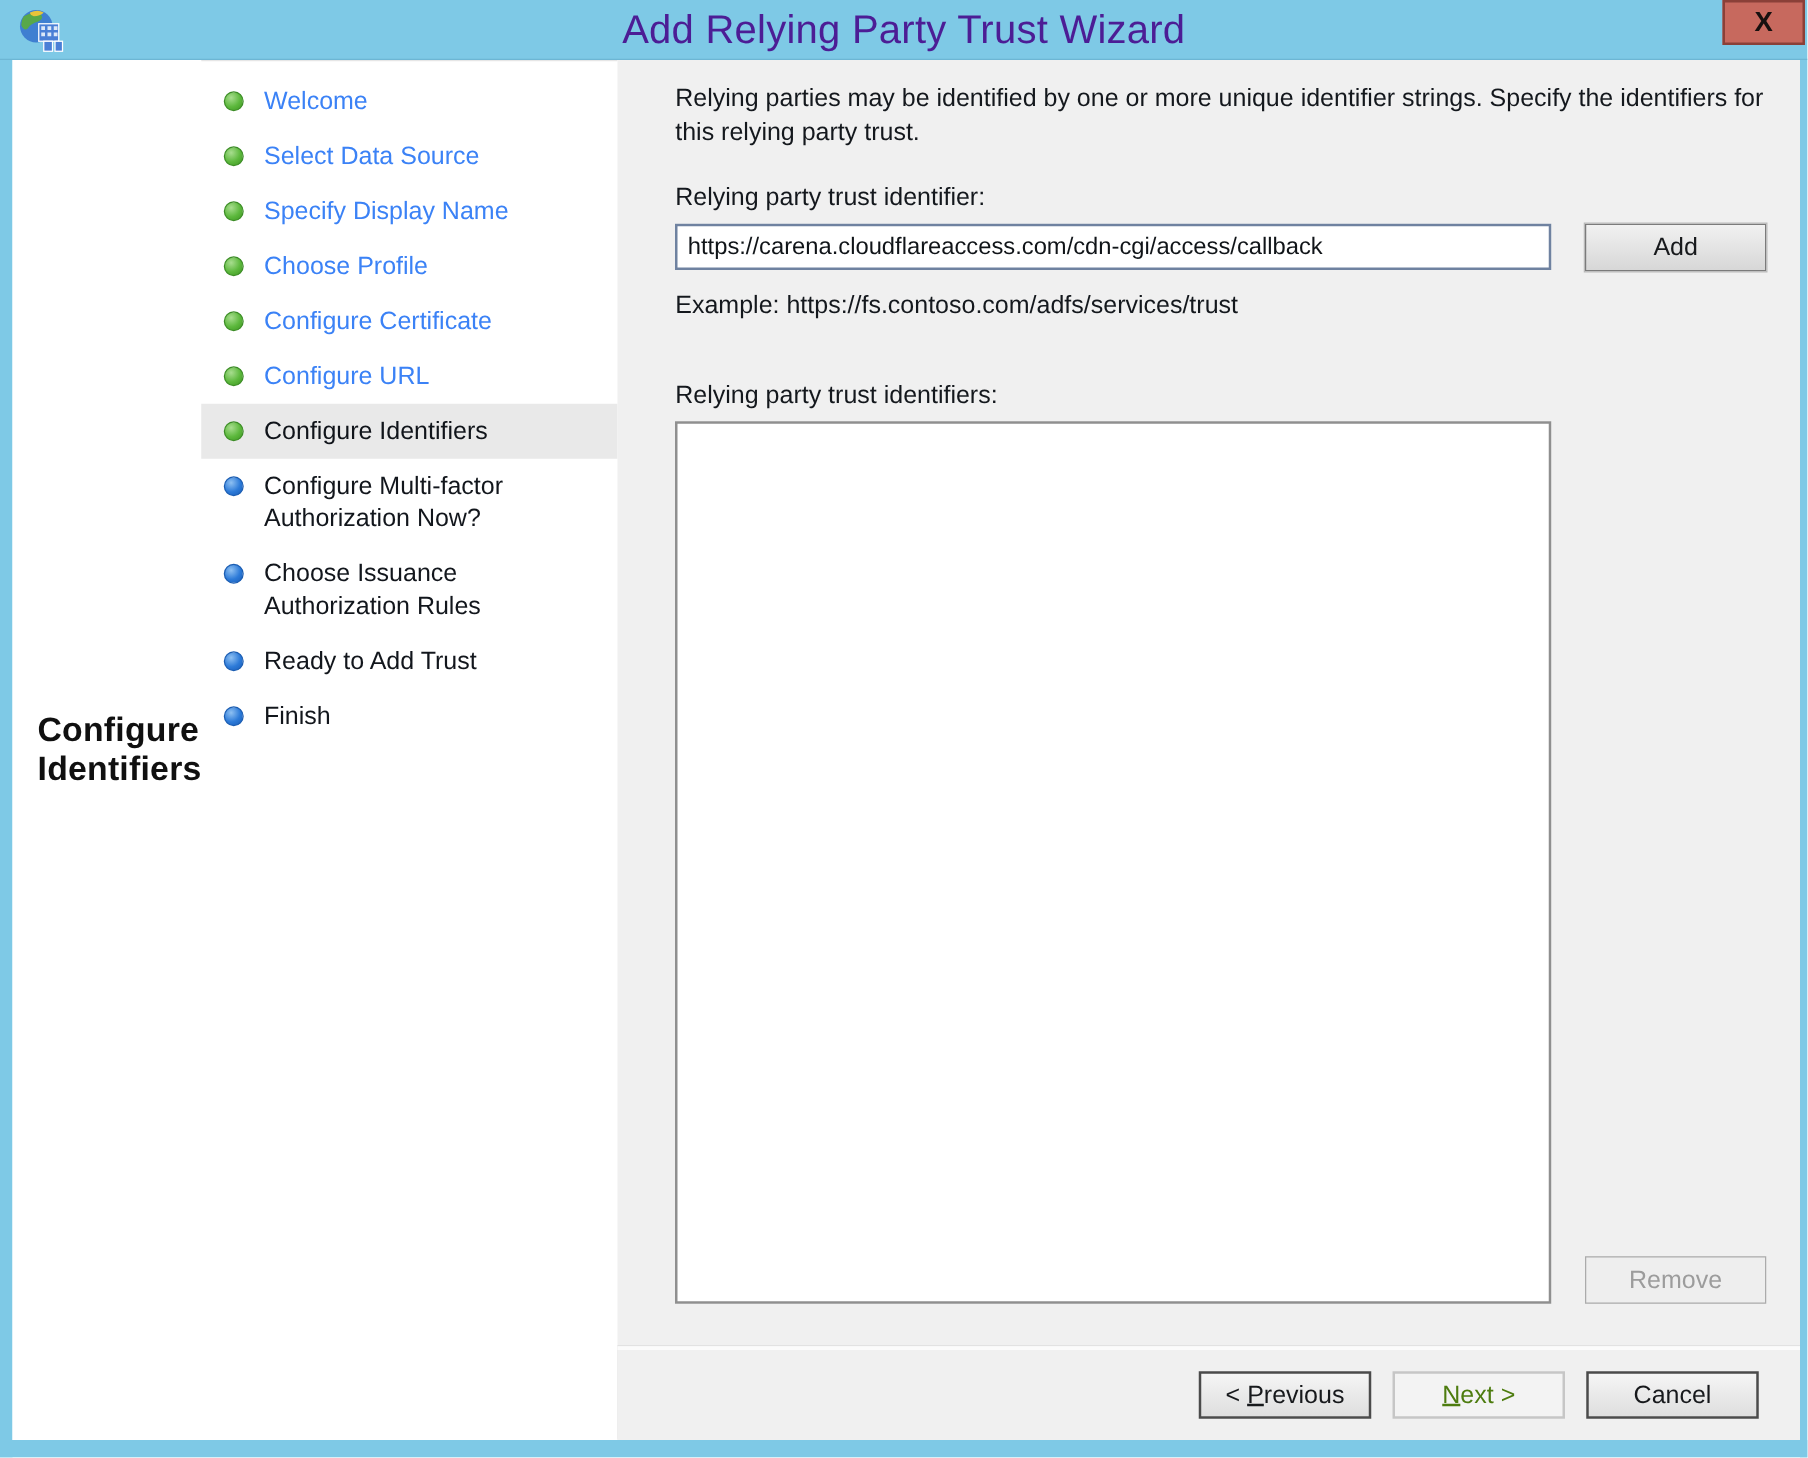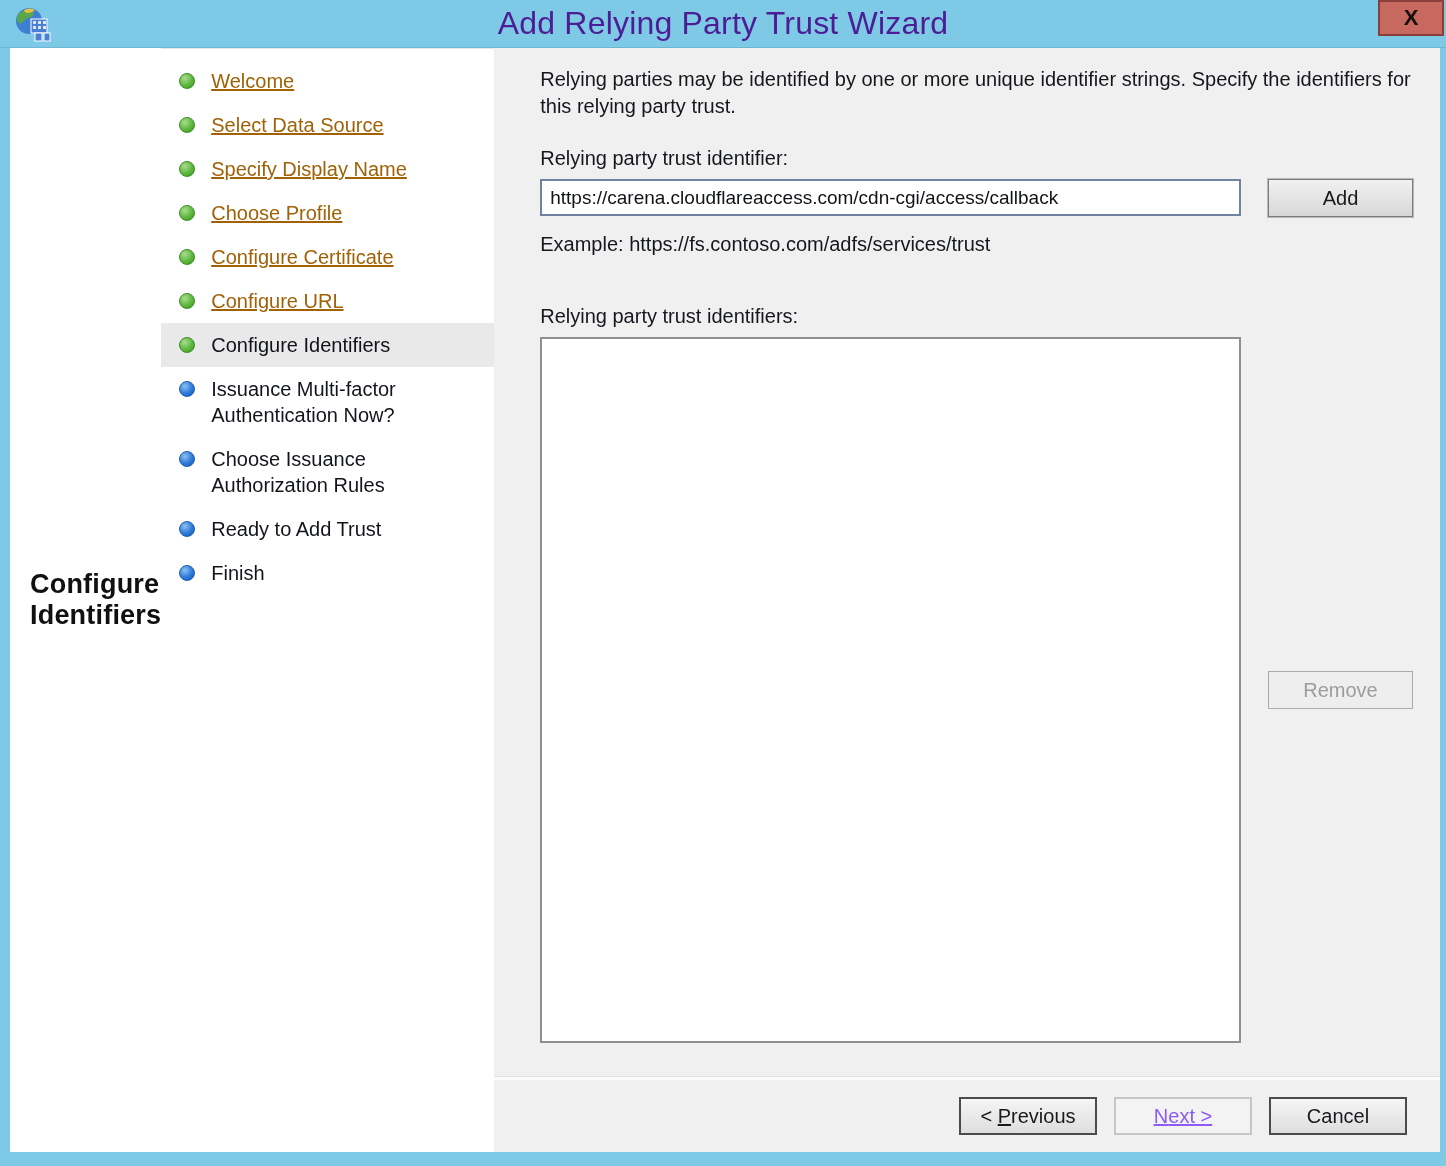--- a/index.html
+++ b/index.html
@@ -86,21 +86,21 @@
   }
   .step-item.todo  .bullet,
   .step-item.current.todo .bullet {
     background: radial-gradient(circle at 35% 30%, #8ec0f2 0%, #2c7ad8 55%, #1a5cb5 100%);
     border: 1px solid #1b5db2;
   }
   .step-item.current .bullet {
     background: radial-gradient(circle at 35% 30%, #a8dd8f 0%, #5cb83c 55%, #3f9424 100%);
     border: 1px solid #3c8d26;
   }
-  .step-item.done .step-label { color: #a16207; text-decoration: underline; }
+  .step-item.done .step-label { color: #3b82f6; }
   .step-item.current { background: #e9e9e9; color: #10141a; }
   
   .main {
     flex: 1 1 auto; background: #f0f0f0;
     display: flex; flex-direction: column; min-width: 0;
   }
   .main-content {
     flex: 1 1 auto; min-height: 0;
     display: flex; flex-direction: column;
     padding: 18px 27px 0 46px;
@@ -137,21 +137,21 @@
     background: #eeeeee;
     border: 1px solid #ababab;
     outline: none;
     cursor: default;
   }
   .example-line {
     font-size: 20px; color: #14181d; margin-top: 16px;
   }
   .list-label { margin-top: 49px; }
   .list-row {
-    flex: 1 1 auto; display: flex; align-items: center;
+    flex: 1 1 auto; display: flex; align-items: flex-end;
     margin-top: 9px; margin-bottom: 34px; min-height: 0;
   }
   .identifiers-listbox {
     flex: 1 1 auto; align-self: stretch;
     background: #ffffff;
     border: 2px solid #8f8f8f;
   }
   .list-row .side-btn { margin-top: 0; }
   
   .footer {
@@ -164,25 +164,24 @@
   }
   .nav-btn {
     width: 138px; height: 38px;
     font-family: "Liberation Sans", sans-serif;
     font-size: 20px; color: #17191c;
     background: linear-gradient(#f5f5f5, #dedede);
     border: 2px solid #4b4b4b;
     cursor: pointer;
   }
   .nav-btn.disabled {
-    color: #8b5cf6;
+    color: #4d7c0f;
     background: #f3f3f3;
     border: 2px solid #c6c6c6;
     cursor: default;
-    text-decoration: underline;
   }
   .accel { text-decoration: underline; }
 </style>
 </head>
 <body>
 
 <div class="window">
 
   <div class="titlebar">
     <svg class="app-icon" viewBox="0 0 38 36">
@@ -248,21 +247,21 @@
     <span class="step-label">Configure URL</span>
   </li>
 
   <li class="step-item current">
     <span class="bullet"></span>
     <span class="step-label">Configure Identifiers</span>
   </li>
 
   <li class="step-item todo">
     <span class="bullet"></span>
-    <span class="step-label">Issuance Multi-factor Authentication Now?</span>
+    <span class="step-label">Configure Multi-factor Authorization Now?</span>
   </li>
 
   <li class="step-item todo">
     <span class="bullet"></span>
     <span class="step-label">Choose Issuance Authorization Rules</span>
   </li>
 
   <li class="step-item todo">
     <span class="bullet"></span>
     <span class="step-label">Ready to Add Trust</span>

